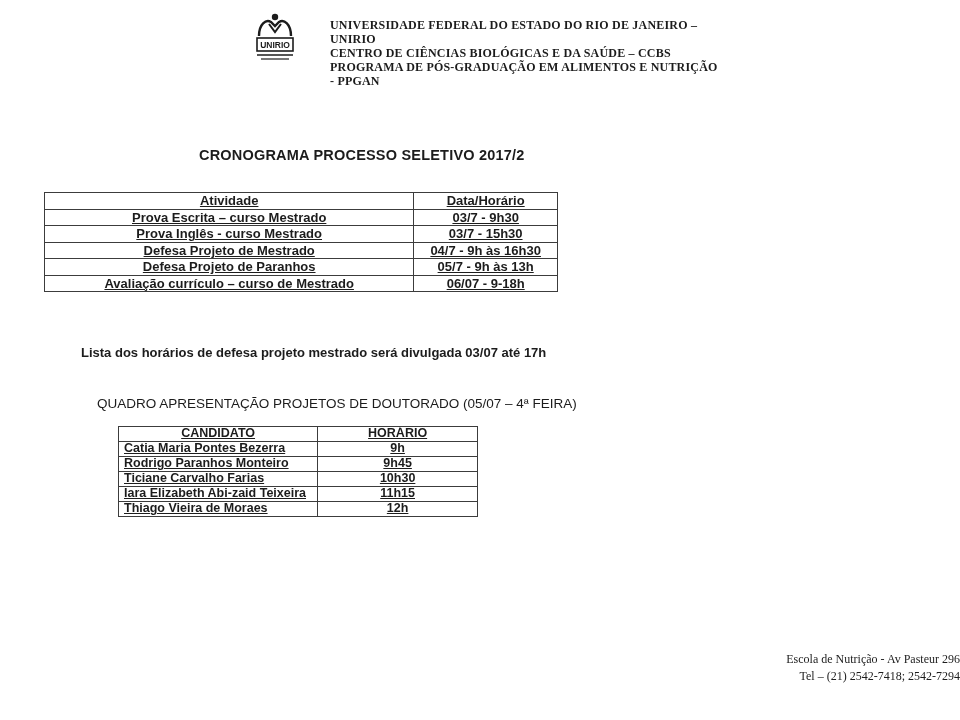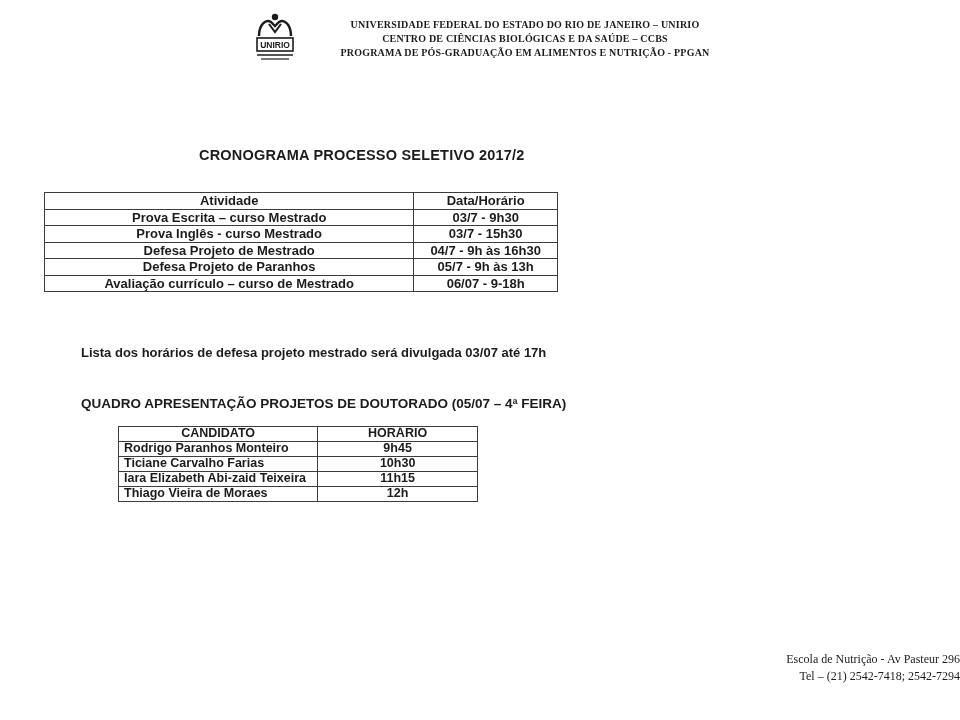--- a/index.html
+++ b/index.html
@@ -16,23 +16,22 @@
   .doc-header{
     position:absolute; top:10px; left:250px; width:470px;
     display:flex; align-items:flex-start; gap:10px;
   }
   .logo{
     width:50px; height:56px; flex:0 0 auto;
   }
   .header-lines{
     flex:1;
     padding-top:8px;
-    text-align:center;
     font-family:"Liberation Serif", serif;
-    font-size:10px;
+    font-size:12px;
     line-height:14px;
     font-weight:bold;
     letter-spacing:.2px;
     margin-left:20px;
   }
 
   
   .doc-title{
     position:absolute; left:152px; top:147px;
     font-size:14.5px; font-weight:bold; letter-spacing:.2px;margin-left:47px;
@@ -40,40 +39,41 @@
 
   
   table{border-collapse:collapse; table-layout:fixed;}
   th,td{
     border:1px solid #3c3c3c;
     font-weight:bold;
     text-align:center;
     padding:0 4px;
     white-space:nowrap;
     overflow:hidden;
+    text-decoration:underline;
   }
 
   .schedule-table{
     position:absolute; left:44px; top:192px; width:514px;
     font-size:13px;
   }
   .schedule-table th,.schedule-table td{height:15.5px; line-height:15px;}
   .schedule-table .col-activity{width:72%;}
   .schedule-table .col-time{width:28%; font-size:12.5px;}
 
   
   .note{
     position:absolute; left:81px; top:345px;
     font-size:13px; font-weight:bold;
   }
 
   
   .subtitle{
-    position:absolute; left:81px; top:396px;
-    font-size:13.5px; font-weight:bold;
+    position:absolute; left:97px; top:396px;
+    font-size:13.5px; font-weight:normal;
   }
 
   .cand-table{
     position:absolute; left:118px; top:426px; width:360px;
     font-size:12.5px;
   }
   .cand-table th,.cand-table td{height:14px; line-height:13.5px;margin-top:42px;}
   .cand-table .col-name{width:55.5%;}
   .cand-table .col-hour{width:44.5%;}
   .cand-table tbody td:first-child{text-align:left; padding-left:5px;}
@@ -156,20 +156,24 @@
         <col class="col-hour">
       </colgroup>
     <thead>
       <tr>
           <th>CANDIDATO</th>
           <th>HORÁRIO</th>
         </tr>
     </thead>
     <tbody>
         <tr>
+          <td>Catia Maria Pontes Bezerra</td>
+          <td>9h</td>
+        </tr>
+        <tr>
           <td>Rodrigo Paranhos Monteiro</td>
           <td>9h45</td>
         </tr>
         <tr>
           <td>Ticiane Carvalho Farias</td>
           <td>10h30</td>
         </tr>
         <tr>
           <td>Iara Elizabeth Abi-zaid Teixeira</td>
           <td>11h15</td>

